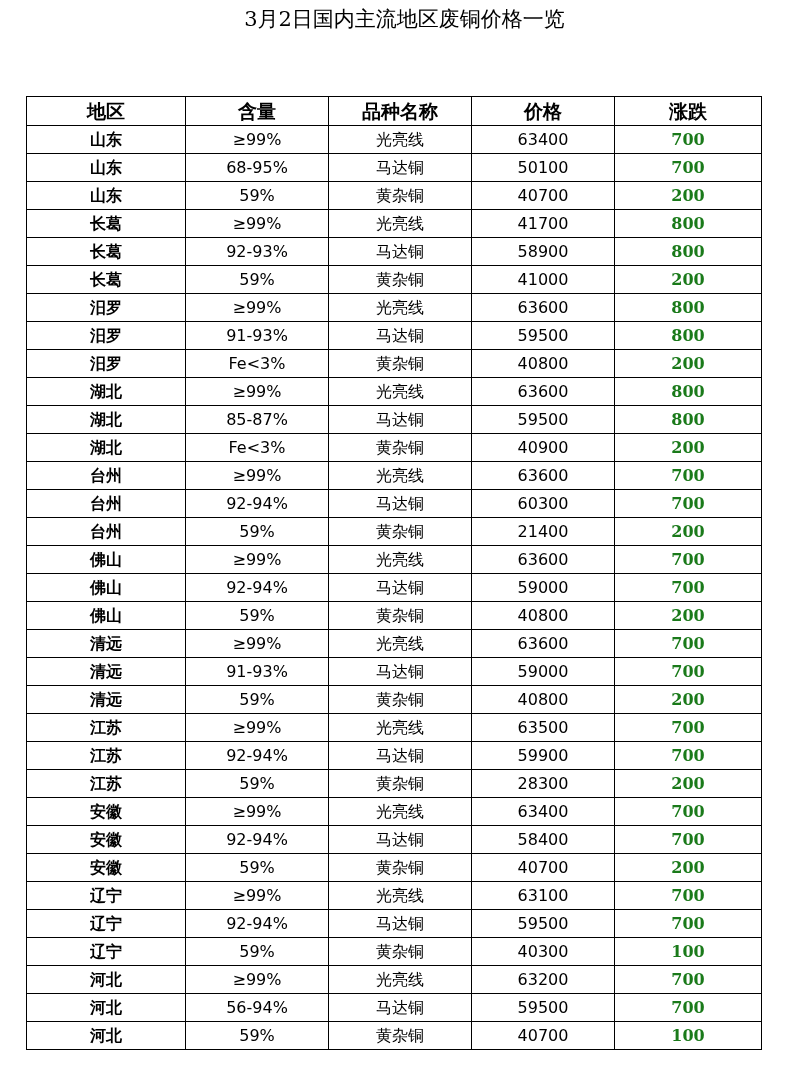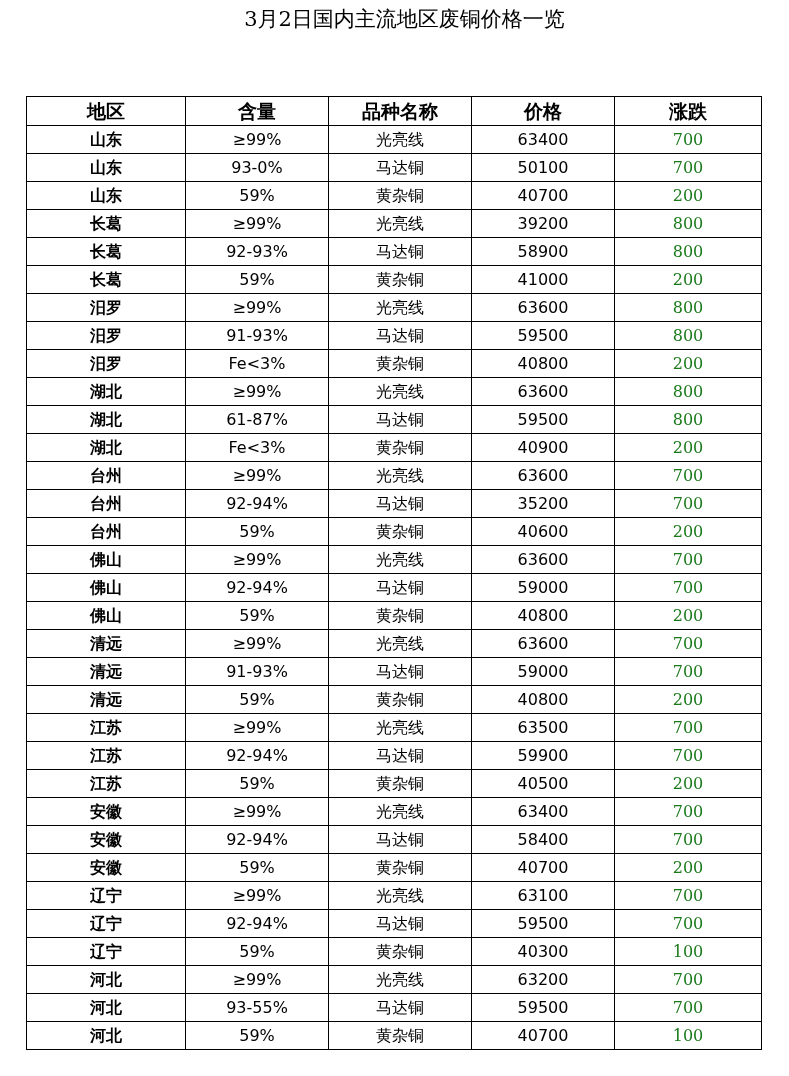--- a/index.html
+++ b/index.html
@@ -58,21 +58,21 @@
     }
     td.content, td.price {
       font-family: "DejaVu Sans", "Liberation Sans", sans-serif;
       font-size: 15px;
     }
     td.product {
       font-size: 16px;
       margin-top: 27px;
     }
     td.change {
-      font-weight: normal;
+      font-weight: bold;
       font-size: 15px;
     }
     col.c1 { width: 159px; }
     col.c2 { width: 143px; }
     col.c3 { width: 143px; }
     col.c4 { width: 143px; }
     col.c5 { width: 147px; }
   </style>
 </head>
 <body>
@@ -99,37 +99,37 @@
   <tbody id="table-body">
       <tr>
         <td class="region">山东</td>
         <td class="content">≥99%</td>
         <td class="product">光亮线</td>
         <td class="price">63400</td>
         <td class="change" style="color: rgb(26, 122, 26);">700</td>
       </tr>
       <tr>
         <td class="region">山东</td>
-        <td class="content">93-0%</td>
+        <td class="content">68-95%</td>
         <td class="product">马达铜</td>
         <td class="price">50100</td>
         <td class="change" style="color: rgb(26, 122, 26);">700</td>
       </tr>
       <tr>
         <td class="region">山东</td>
         <td class="content">59%</td>
         <td class="product">黄杂铜</td>
         <td class="price">40700</td>
         <td class="change" style="color: rgb(26, 122, 26);">200</td>
       </tr>
       <tr>
         <td class="region">长葛</td>
         <td class="content">≥99%</td>
         <td class="product">光亮线</td>
-        <td class="price">39200</td>
+        <td class="price">41700</td>
         <td class="change" style="color: rgb(26, 122, 26);">800</td>
       </tr>
       <tr>
         <td class="region">长葛</td>
         <td class="content">92-93%</td>
         <td class="product">马达铜</td>
         <td class="price">58900</td>
         <td class="change" style="color: rgb(26, 122, 26);">800</td>
       </tr>
       <tr>
@@ -162,21 +162,21 @@
       </tr>
       <tr>
         <td class="region">湖北</td>
         <td class="content">≥99%</td>
         <td class="product">光亮线</td>
         <td class="price">63600</td>
         <td class="change" style="color: rgb(26, 122, 26);">800</td>
       </tr>
       <tr>
         <td class="region">湖北</td>
-        <td class="content">61-87%</td>
+        <td class="content">85-87%</td>
         <td class="product">马达铜</td>
         <td class="price">59500</td>
         <td class="change" style="color: rgb(26, 122, 26);">800</td>
       </tr>
       <tr>
         <td class="region">湖北</td>
         <td class="content">Fe&lt;3%</td>
         <td class="product">黄杂铜</td>
         <td class="price">40900</td>
         <td class="change" style="color: rgb(26, 122, 26);">200</td>
@@ -185,28 +185,28 @@
         <td class="region">台州</td>
         <td class="content">≥99%</td>
         <td class="product">光亮线</td>
         <td class="price">63600</td>
         <td class="change" style="color: rgb(26, 122, 26);">700</td>
       </tr>
       <tr>
         <td class="region">台州</td>
         <td class="content">92-94%</td>
         <td class="product">马达铜</td>
-        <td class="price">35200</td>
+        <td class="price">60300</td>
         <td class="change" style="color: rgb(26, 122, 26);">700</td>
       </tr>
       <tr>
         <td class="region">台州</td>
         <td class="content">59%</td>
         <td class="product">黄杂铜</td>
-        <td class="price">40600</td>
+        <td class="price">21400</td>
         <td class="change" style="color: rgb(26, 122, 26);">200</td>
       </tr>
       <tr>
         <td class="region">佛山</td>
         <td class="content">≥99%</td>
         <td class="product">光亮线</td>
         <td class="price">63600</td>
         <td class="change" style="color: rgb(26, 122, 26);">700</td>
       </tr>
       <tr>
@@ -255,21 +255,21 @@
         <td class="region">江苏</td>
         <td class="content">92-94%</td>
         <td class="product">马达铜</td>
         <td class="price">59900</td>
         <td class="change" style="color: rgb(26, 122, 26);">700</td>
       </tr>
       <tr>
         <td class="region">江苏</td>
         <td class="content">59%</td>
         <td class="product">黄杂铜</td>
-        <td class="price">40500</td>
+        <td class="price">28300</td>
         <td class="change" style="color: rgb(26, 122, 26);">200</td>
       </tr>
       <tr>
         <td class="region">安徽</td>
         <td class="content">≥99%</td>
         <td class="product">光亮线</td>
         <td class="price">63400</td>
         <td class="change" style="color: rgb(26, 122, 26);">700</td>
       </tr>
       <tr>
@@ -309,21 +309,21 @@
       </tr>
       <tr>
         <td class="region">河北</td>
         <td class="content">≥99%</td>
         <td class="product">光亮线</td>
         <td class="price">63200</td>
         <td class="change" style="color: rgb(26, 122, 26);">700</td>
       </tr>
       <tr>
         <td class="region">河北</td>
-        <td class="content">93-55%</td>
+        <td class="content">56-94%</td>
         <td class="product">马达铜</td>
         <td class="price">59500</td>
         <td class="change" style="color: rgb(26, 122, 26);">700</td>
       </tr>
       <tr>
         <td class="region">河北</td>
         <td class="content">59%</td>
         <td class="product">黄杂铜</td>
         <td class="price">40700</td>
         <td class="change" style="color: rgb(26, 122, 26);">100</td>

